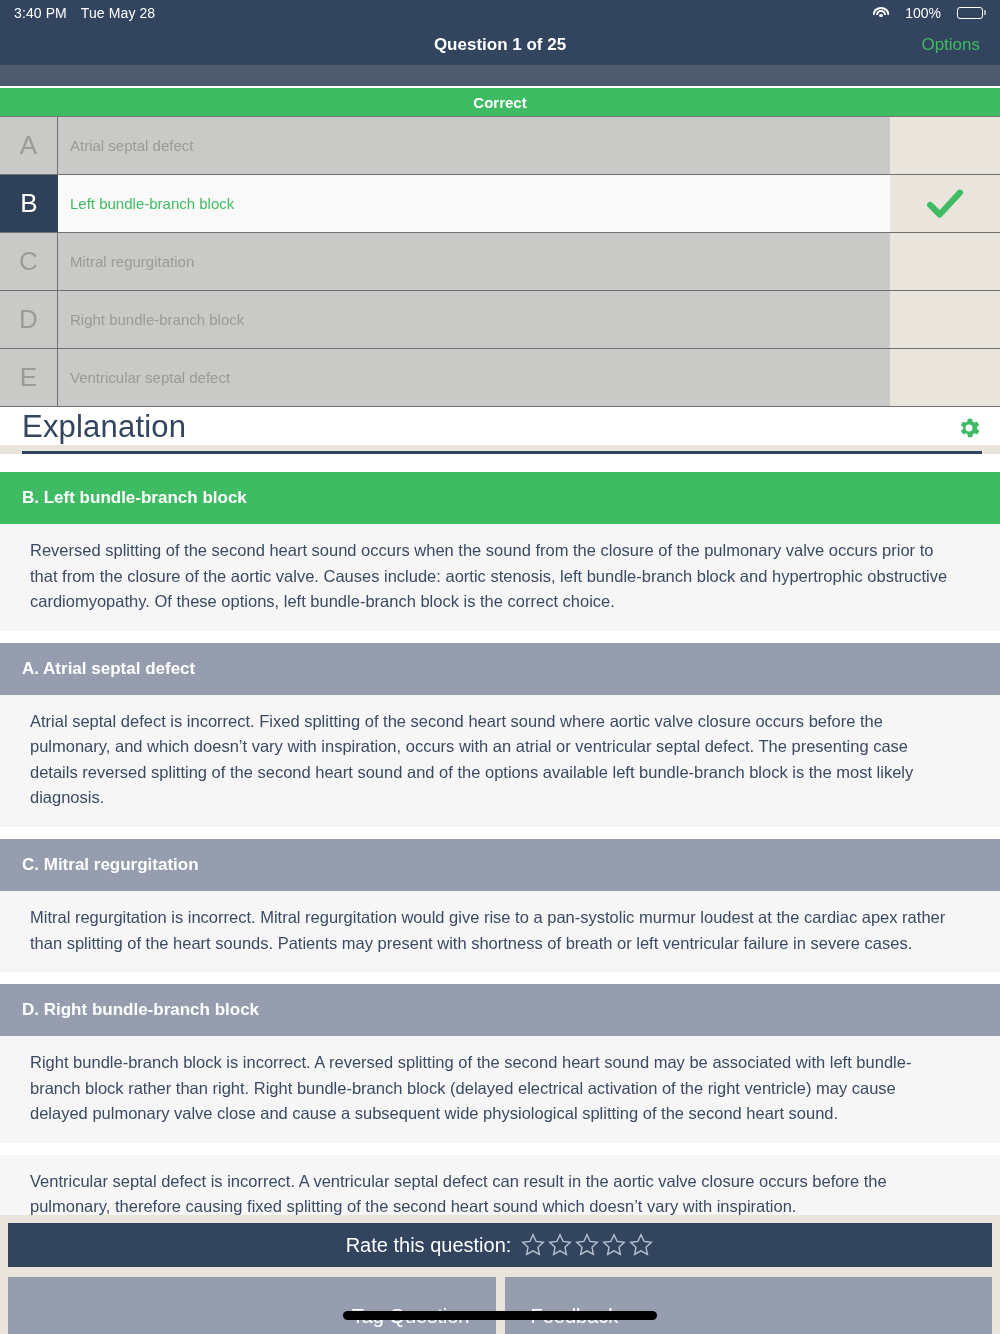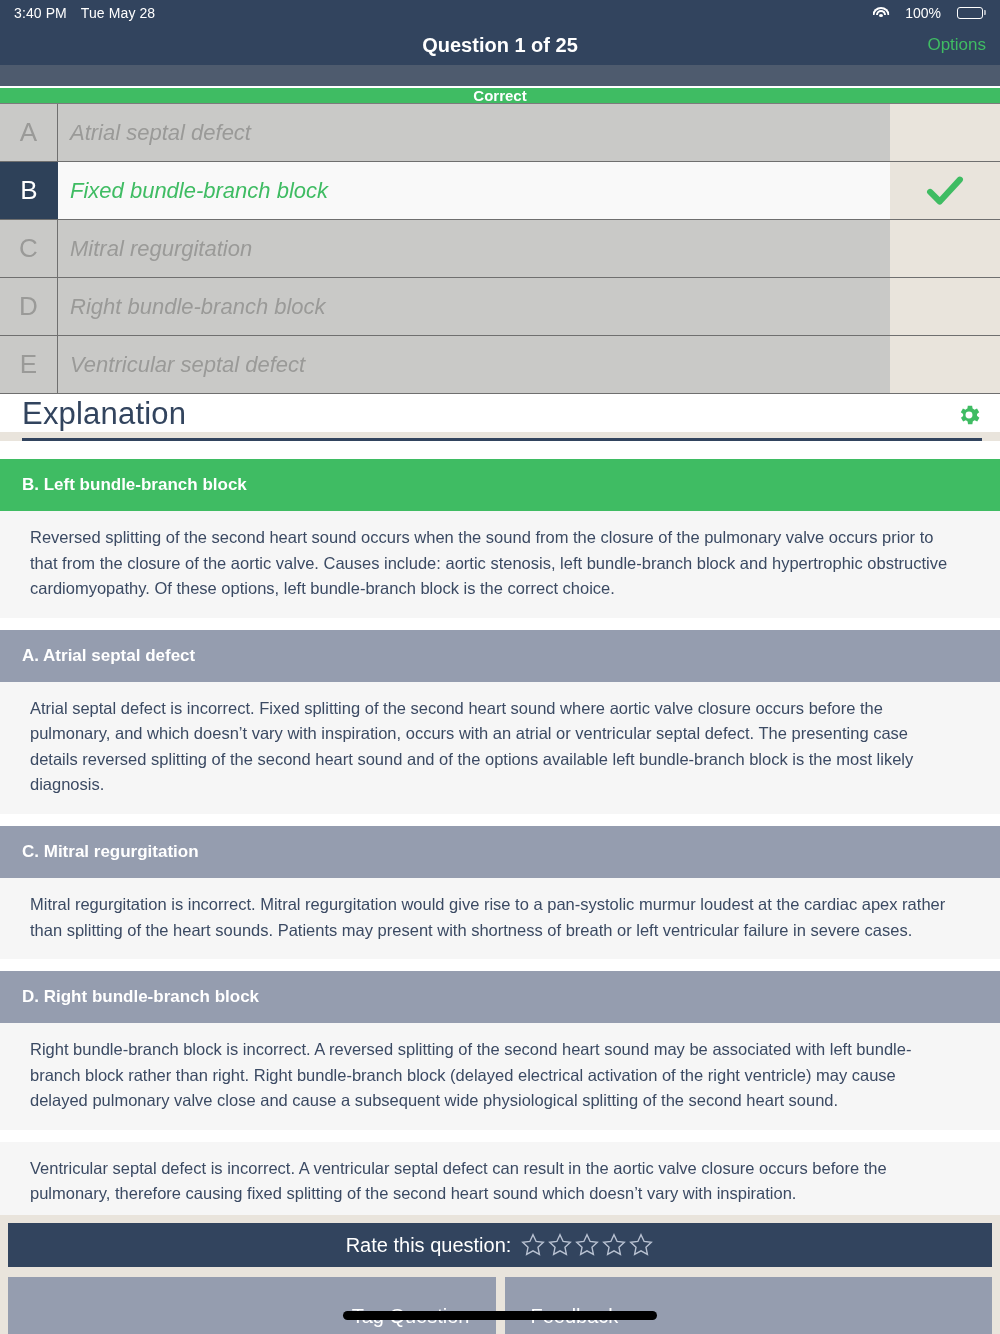--- a/index.html
+++ b/index.html
@@ -28,43 +28,43 @@
   .batt { display:inline-flex; align-items:center; }
   .batt .shell { width:26px; height:12px; border:1.5px solid #fff; border-radius:3px; padding:1.5px; }
   .batt .fill { height:100%; background:#fff; border-radius:1px; }
   .batt .cap { width:2px; height:5px; background:#fff; opacity:.6; margin-left:1px; border-radius:0 1px 1px 0; }
 
   
   .navbar {
     height: 40px; background:#32445e; color:#fff;
     display:flex; align-items:center; justify-content:center; position:relative;
   }
-  .navbar .title { font-size:20px; font-weight:bold; }
-  .navbar .options { position:absolute; right:14px; top:50%; transform:translateY(-50%);
+  .navbar .title { font-size:17px; font-weight:bold; }
+  .navbar .options { position:absolute; right:20px; top:50%; transform:translateY(-50%);
      color:#3fbc63; font-size:17px; }
 
   .subbar { height:23px; background:#4e5b6e; border-bottom:2px solid #ffffff; }
 
   
   .correct-banner {
-    height:15px; background:#3fbc63; color:#fff; font-size:15px; font-weight:bold;
+    height:28px; background:#3fbc63; color:#fff; font-size:15px; font-weight:bold;
     display:flex; align-items:center; justify-content:center;
   }
 
   
   .answers { border-top:1px solid #7b7b7b; }
   .arow { display:flex; height:58px; border-bottom:1px solid #6f6f6f; }
   .arow .letter {
     width:58px; flex:0 0 58px; background:#c9c9c7; color:#9a9a98;
     display:flex; align-items:center; justify-content:center;
     font-size:26px; border-right:1px solid #6f6f6f;
   }
   .arow .text {
-    flex:1; background:#c9c9c7; color:#9a9a98; font-size:22px;
-    display:flex; align-items:center; padding-left:12px;font-style:italic;
+    flex:1; background:#c9c9c7; color:#9a9a98; font-size:15px;
+    display:flex; align-items:center; padding-left:12px;
   }
   .arow.selected .letter { background:#2e4159; color:#ffffff; border-right:none; }
   .arow.selected .text { background:#f9f9f9; color:#3fbc63; }
   .arow .check { width:110px; display:flex; align-items:center; justify-content:center; }
   .arow .check svg { width:42px; height:42px; }
 
   
   .expl-head {
     background:#ffffff; padding:2px 18px 0 22px;
     display:flex; align-items:flex-start; justify-content:space-between;
@@ -144,21 +144,21 @@
   </div>
 
   <div class="answers">
     <div class="arow">
       <div class="letter">A</div>
       <div class="text">Atrial septal defect</div>
       <div class="check"></div>
     </div>
     <div class="arow selected">
       <div class="letter">B</div>
-      <div class="text">Fixed bundle-branch block</div>
+      <div class="text">Left bundle-branch block</div>
       <div class="check">
         <svg viewBox="0 0 48 48">
             <path d="M7 25 L18 36 L41 11" fill="none" stroke="#3fbc63" stroke-width="7" stroke-linecap="round" stroke-linejoin="round"></path>
           </svg>
       </div>
     </div>
     <div class="arow">
       <div class="letter">C</div>
       <div class="text">Mitral regurgitation</div>
       <div class="check"></div>

